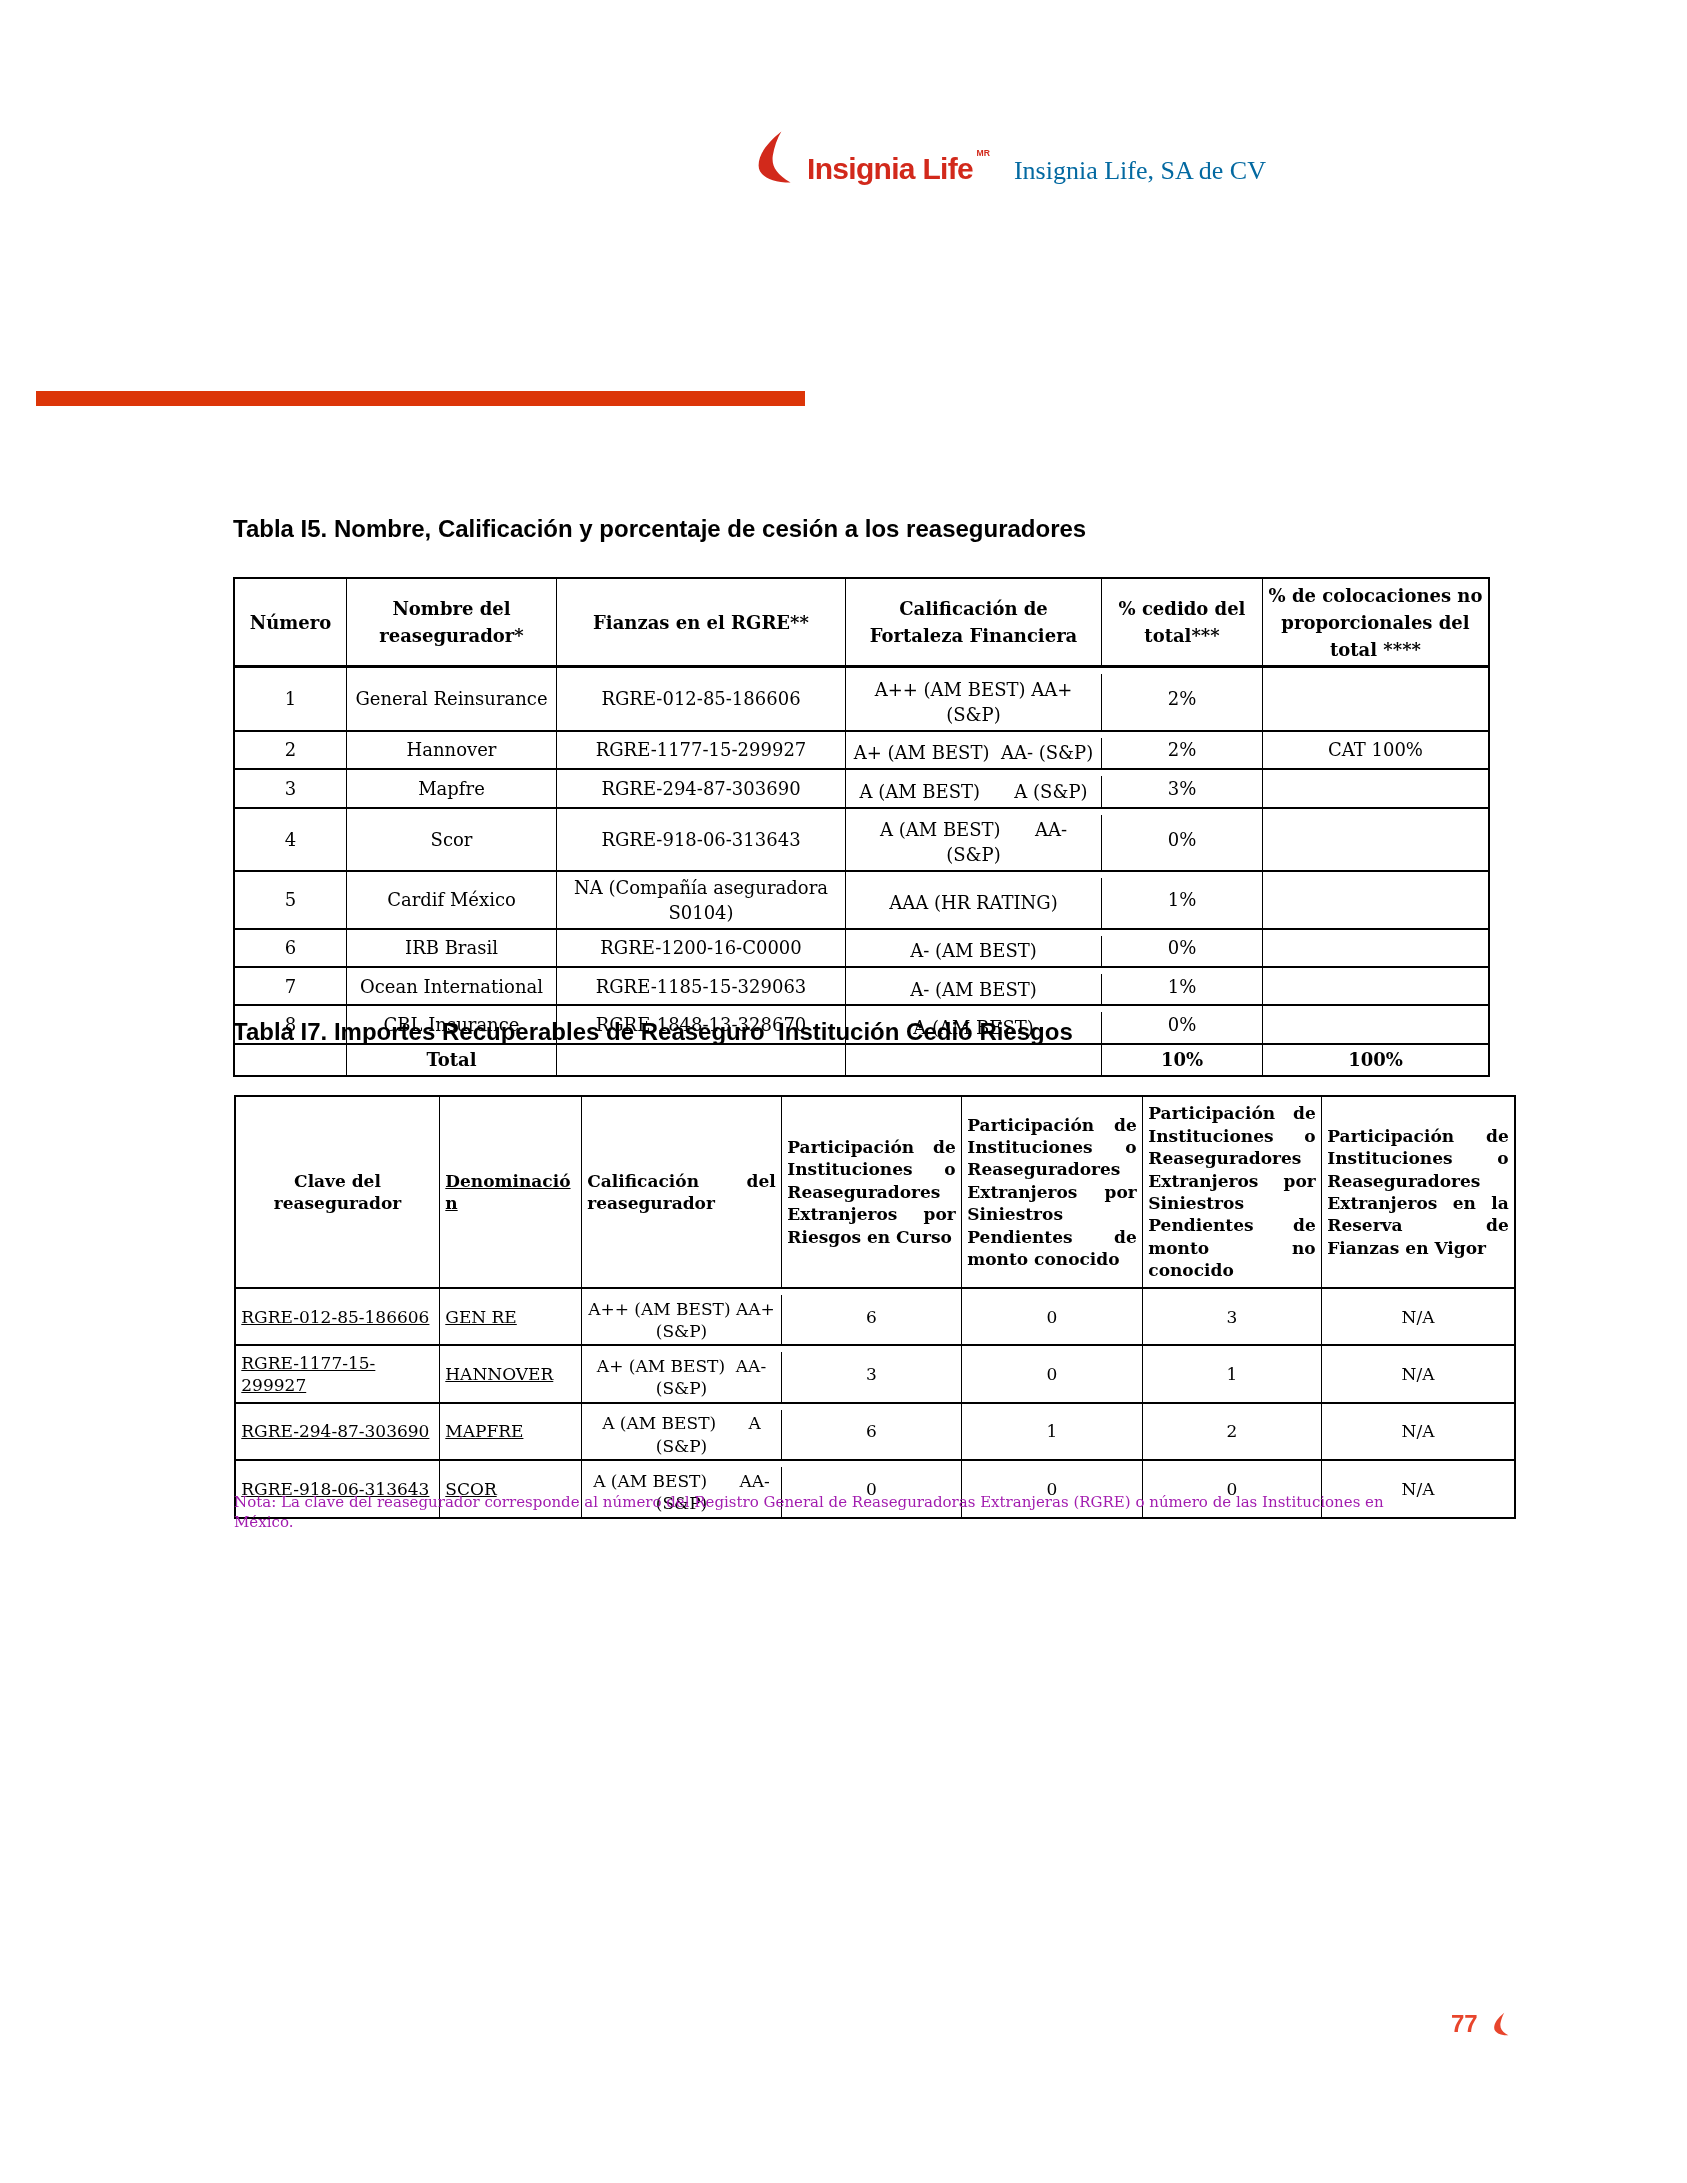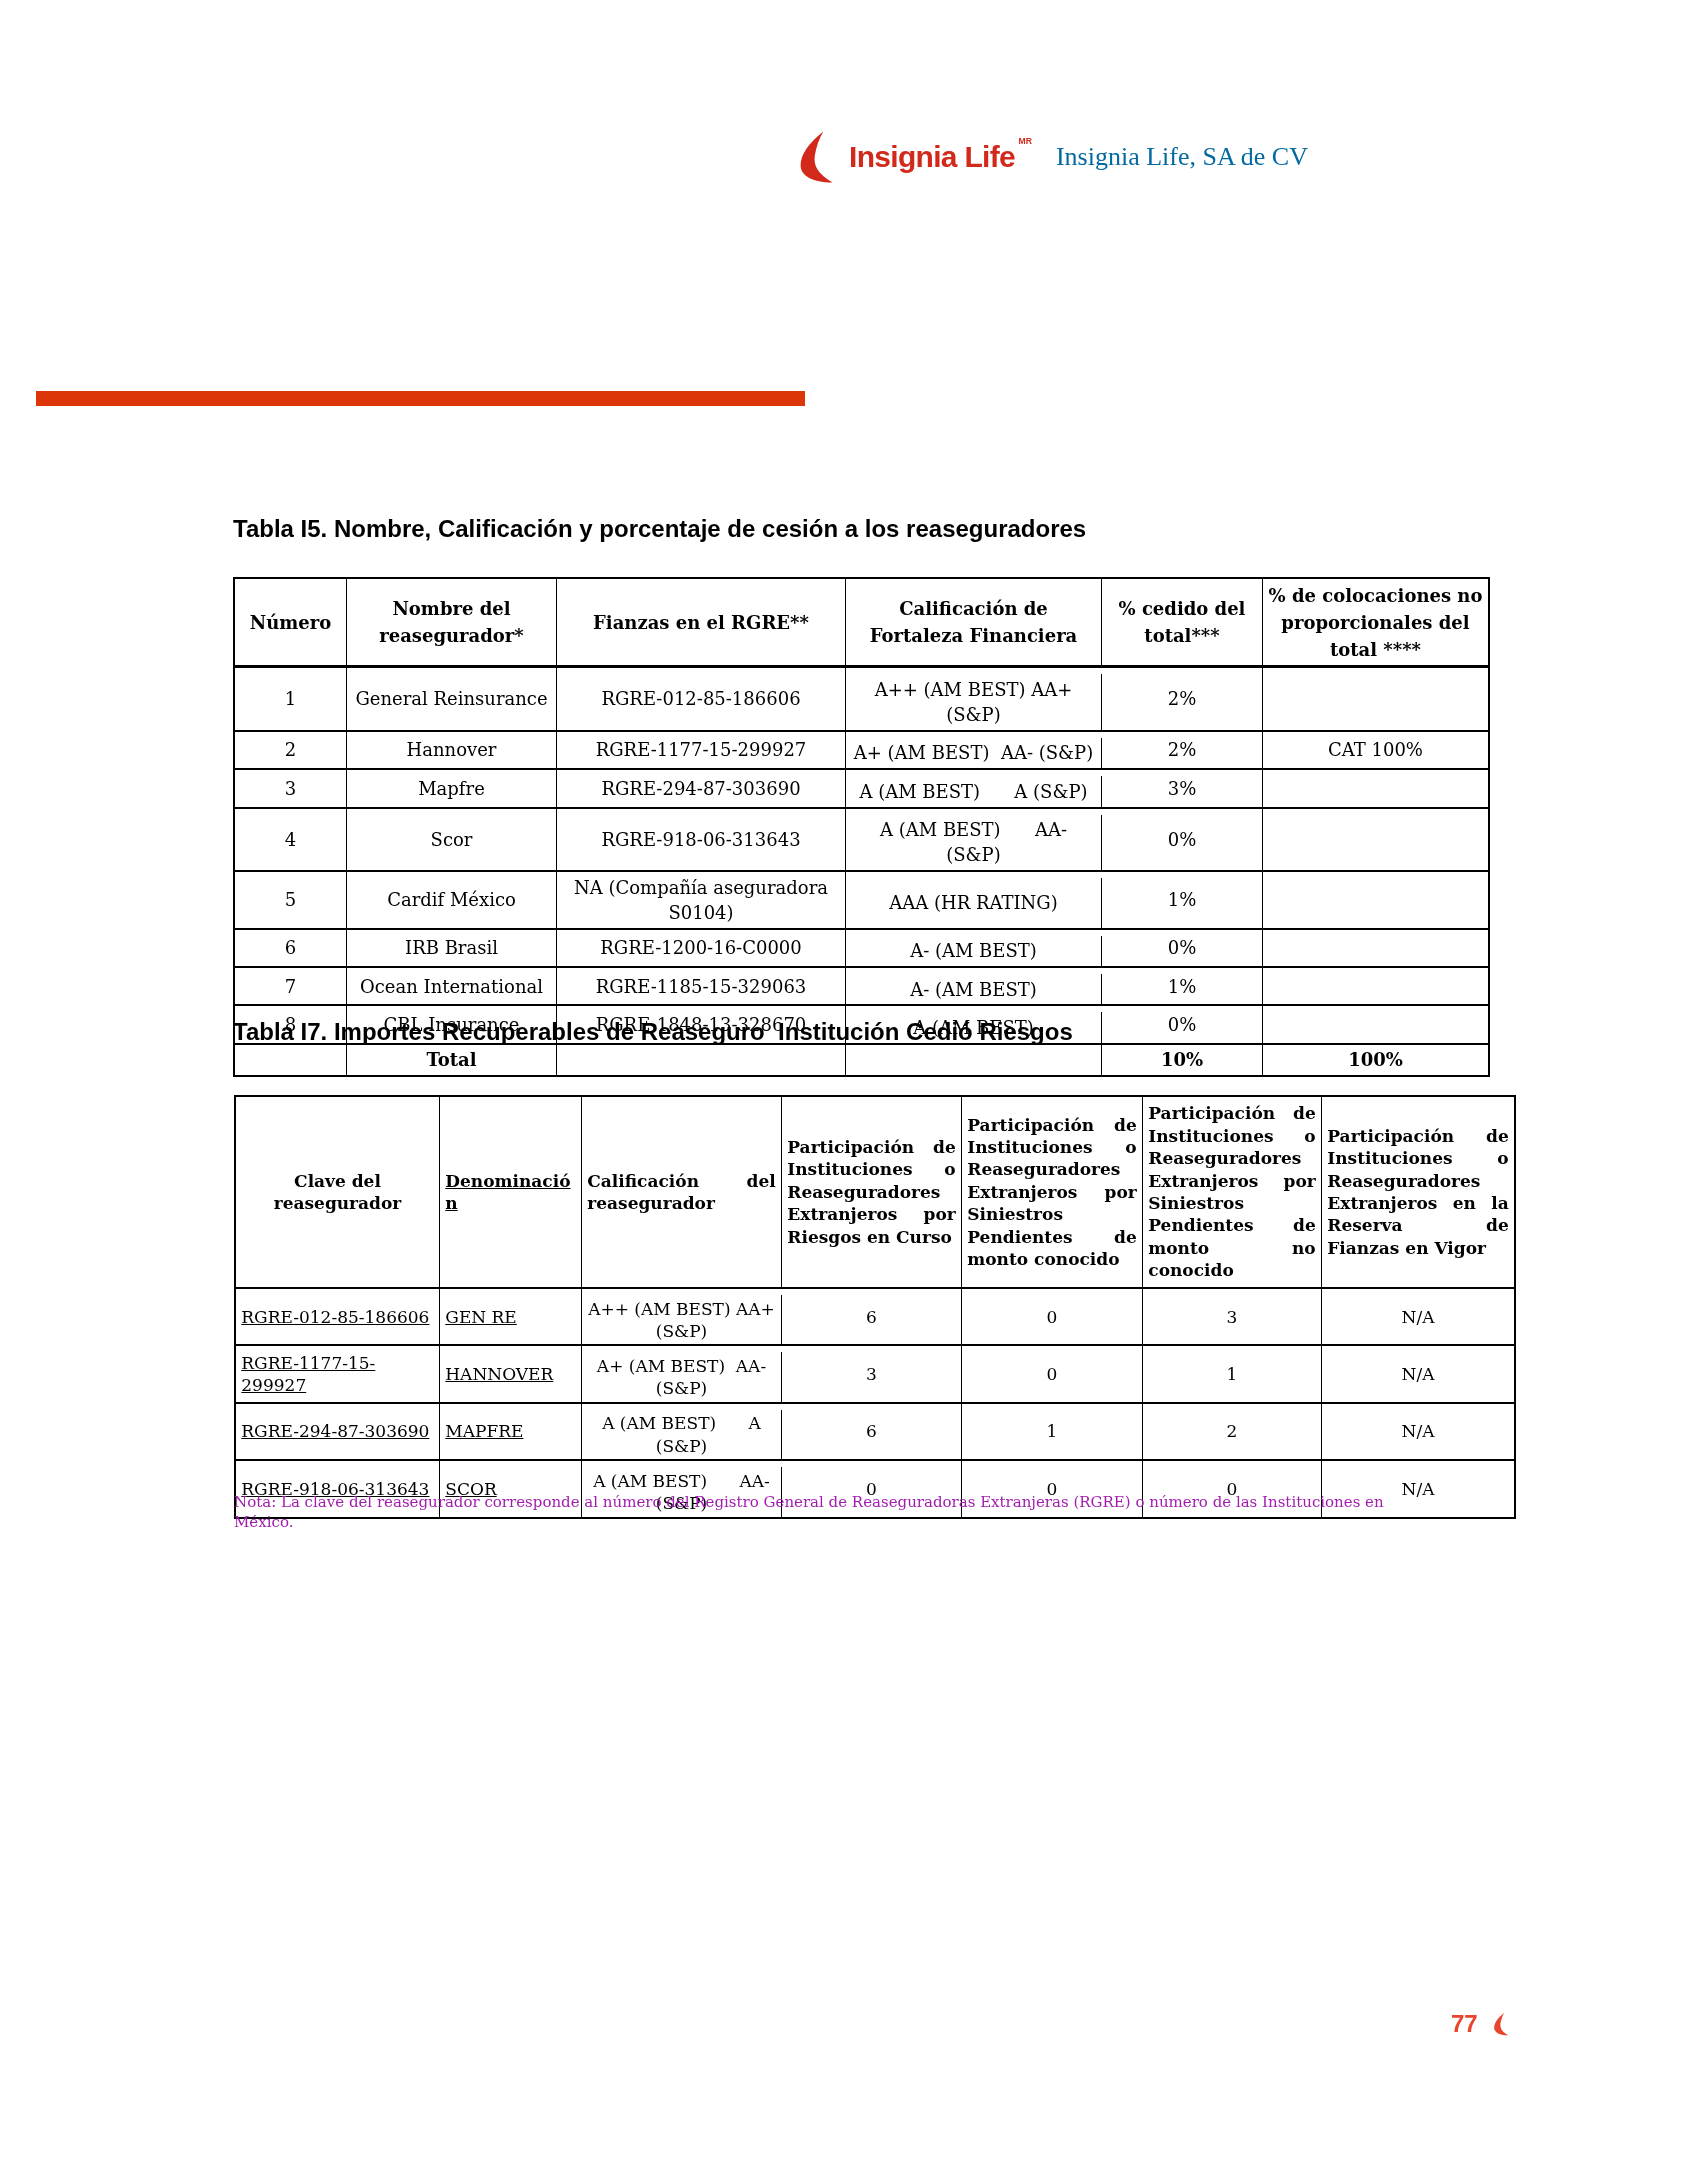--- a/index.html
+++ b/index.html
@@ -7,22 +7,22 @@
     position:relative;
     width:1687px; height:2183px;
     background:#ffffff;
     font-family:"DejaVu Serif", serif;
     color:#000;
     overflow:hidden;
   }
 
   
   .brand {
-    position:absolute; left:796px; top:130px;
-    display:flex; align-items:center;
+    position:absolute; left:754px; top:130px;
+    display:flex; align-items:flex-end;
   }
   .brand .crescent { width:49px; height:54px; flex:0 0 auto; }
   .brand-name {
     font-family:"Liberation Sans", sans-serif;
     font-weight:bold; font-size:30px; letter-spacing:-0.7px;
     color:var(--brand-red,#d2291b);
     margin-left:4px; position:relative; line-height:1;
   }
   .brand-mark {
     position:absolute; top:-5.3px; right:-17px;

